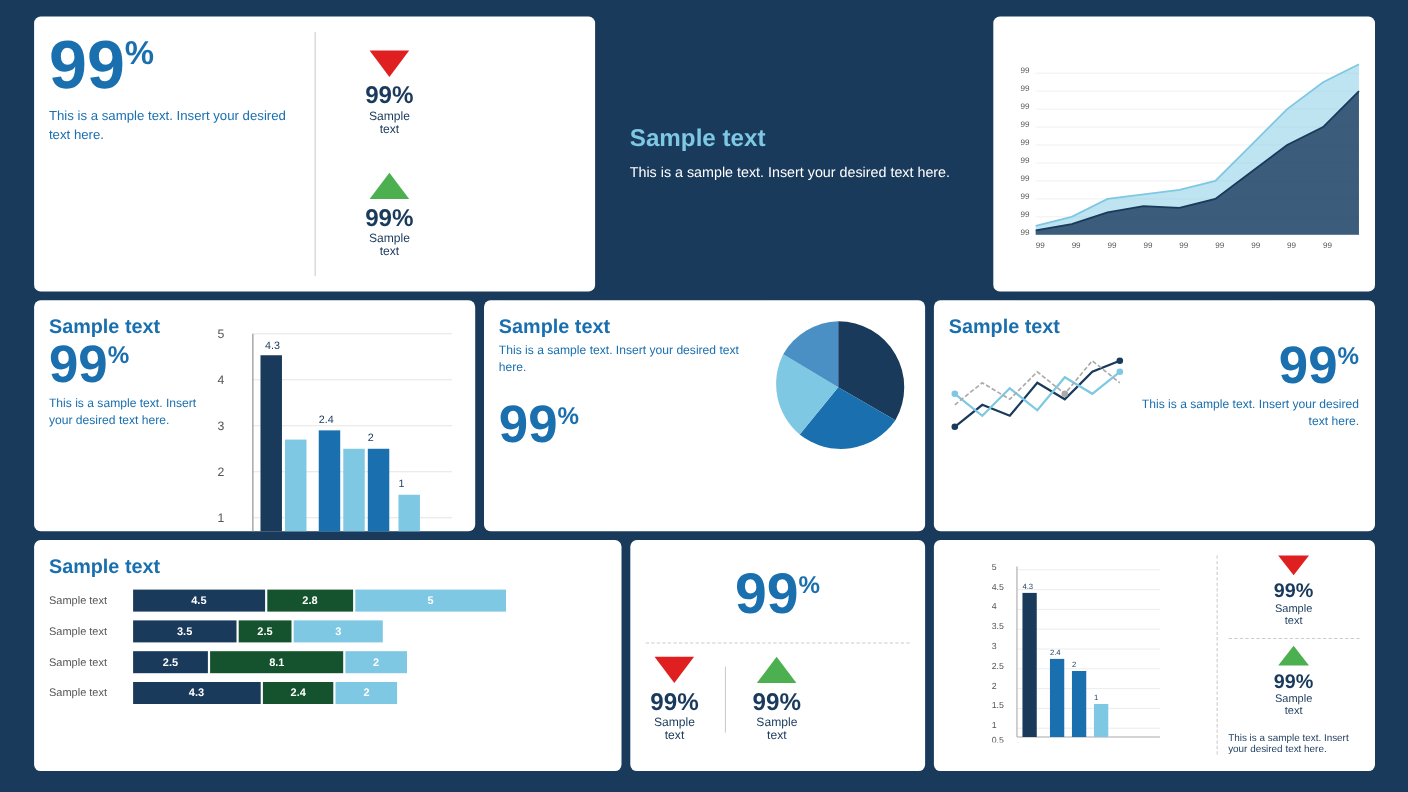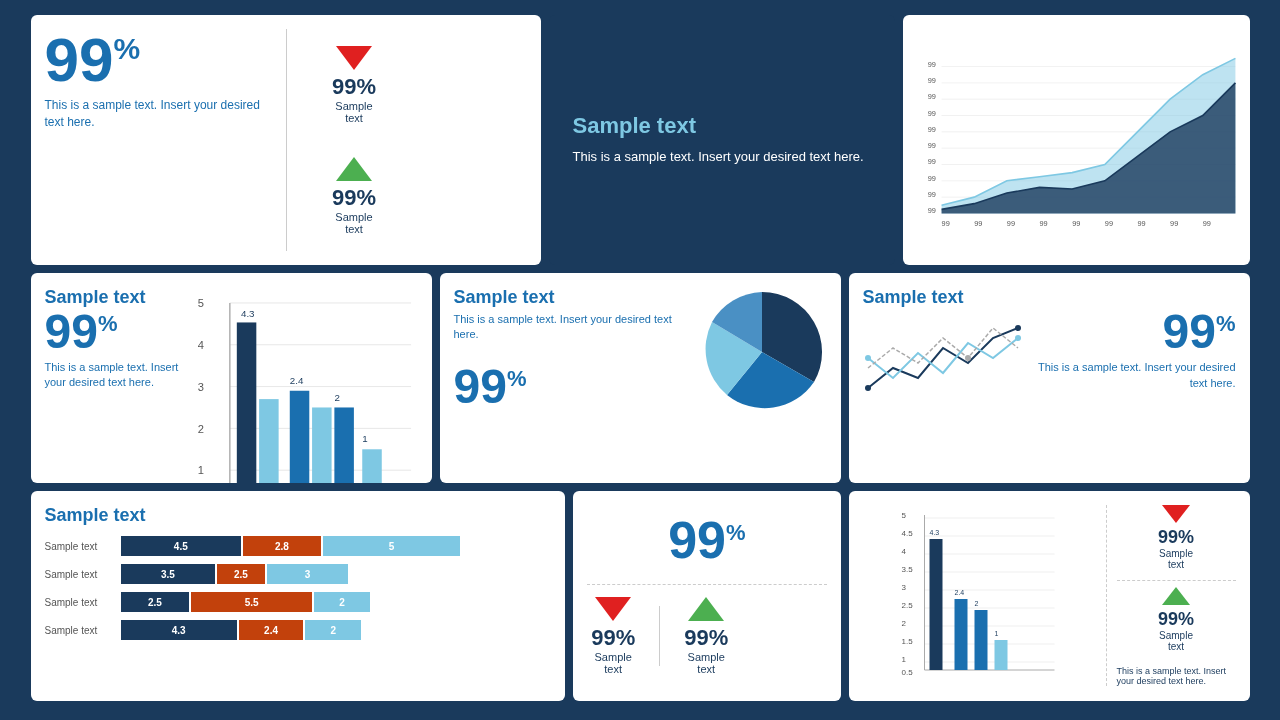--- a/index.html
+++ b/index.html
@@ -230,21 +230,21 @@
     .hbar-seg1 {
       background: #1a3a5c;
       display: flex;
       align-items: center;
       justify-content: center;
       color: white;
       font-size: 10px;
       font-weight: bold;
     }
     .hbar-seg2 {
-      background: #c2410c;
+      background: #14532d;
       display: flex;
       align-items: center;
       justify-content: center;
       color: white;
       font-size: 10px;
       font-weight: bold;
     }
     .hbar-seg3 {
       background: #7ec8e3;
       display: flex;
@@ -489,21 +489,21 @@
         <div class="hbar-inner">
           <div class="hbar-seg1" style="width:22%;">3.5</div>
           <div class="hbar-seg2" style="width:11%;">2.5</div>
           <div class="hbar-seg3" style="width:19%;">3</div>
         </div>
       </div>
       <div class="hbar-row">
         <div class="hbar-label">Sample text</div>
         <div class="hbar-inner">
           <div class="hbar-seg1" style="width:16%;">2.5</div>
-          <div class="hbar-seg2" style="width:28%;">5.5</div>
+          <div class="hbar-seg2" style="width:28%;">8.1</div>
           <div class="hbar-seg3" style="width:13%;">2</div>
         </div>
       </div>
       <div class="hbar-row">
         <div class="hbar-label">Sample text</div>
         <div class="hbar-inner">
           <div class="hbar-seg1" style="width:27%;">4.3</div>
           <div class="hbar-seg2" style="width:15%;">2.4</div>
           <div class="hbar-seg3" style="width:13%;">2</div>
         </div>

